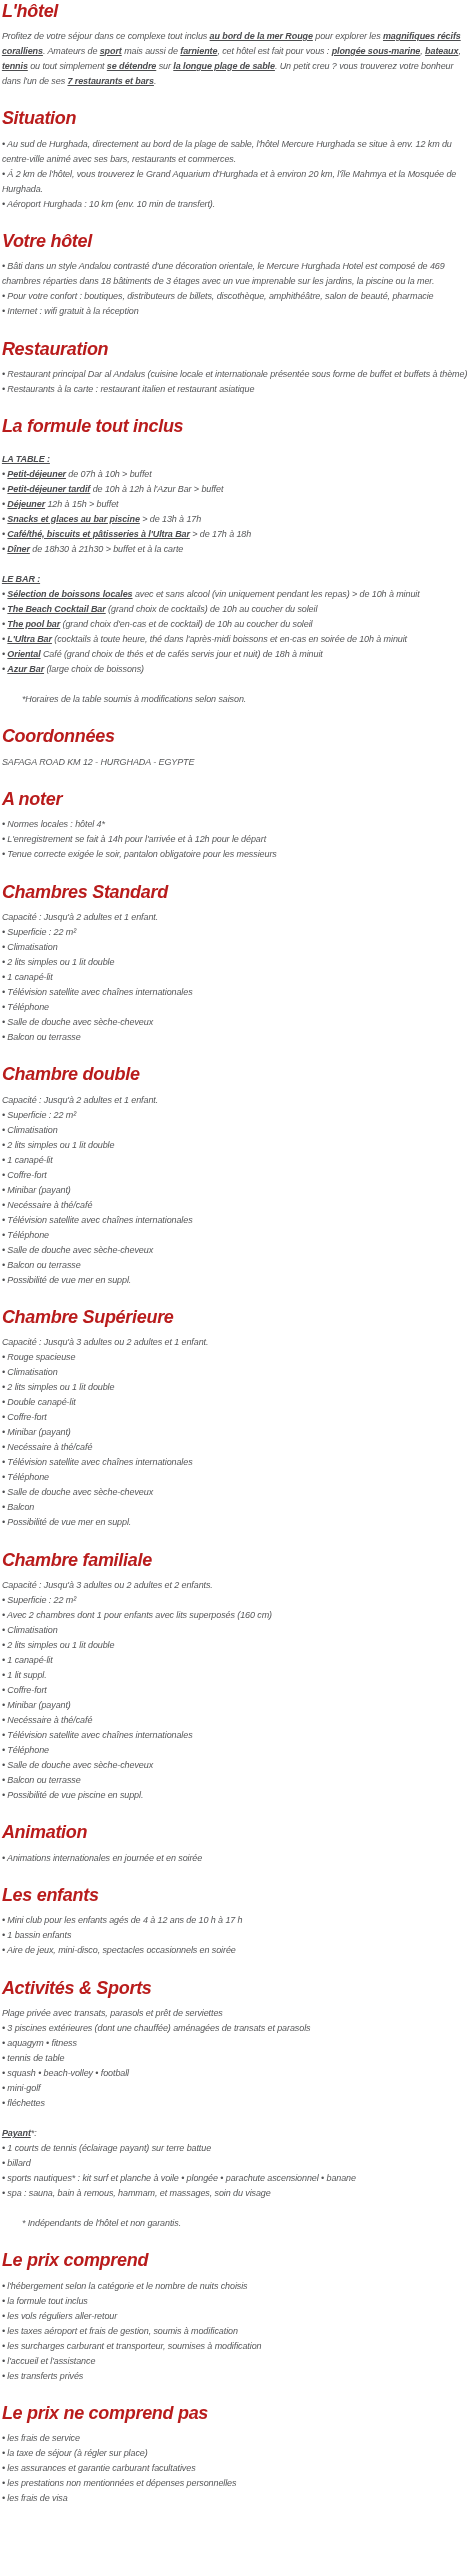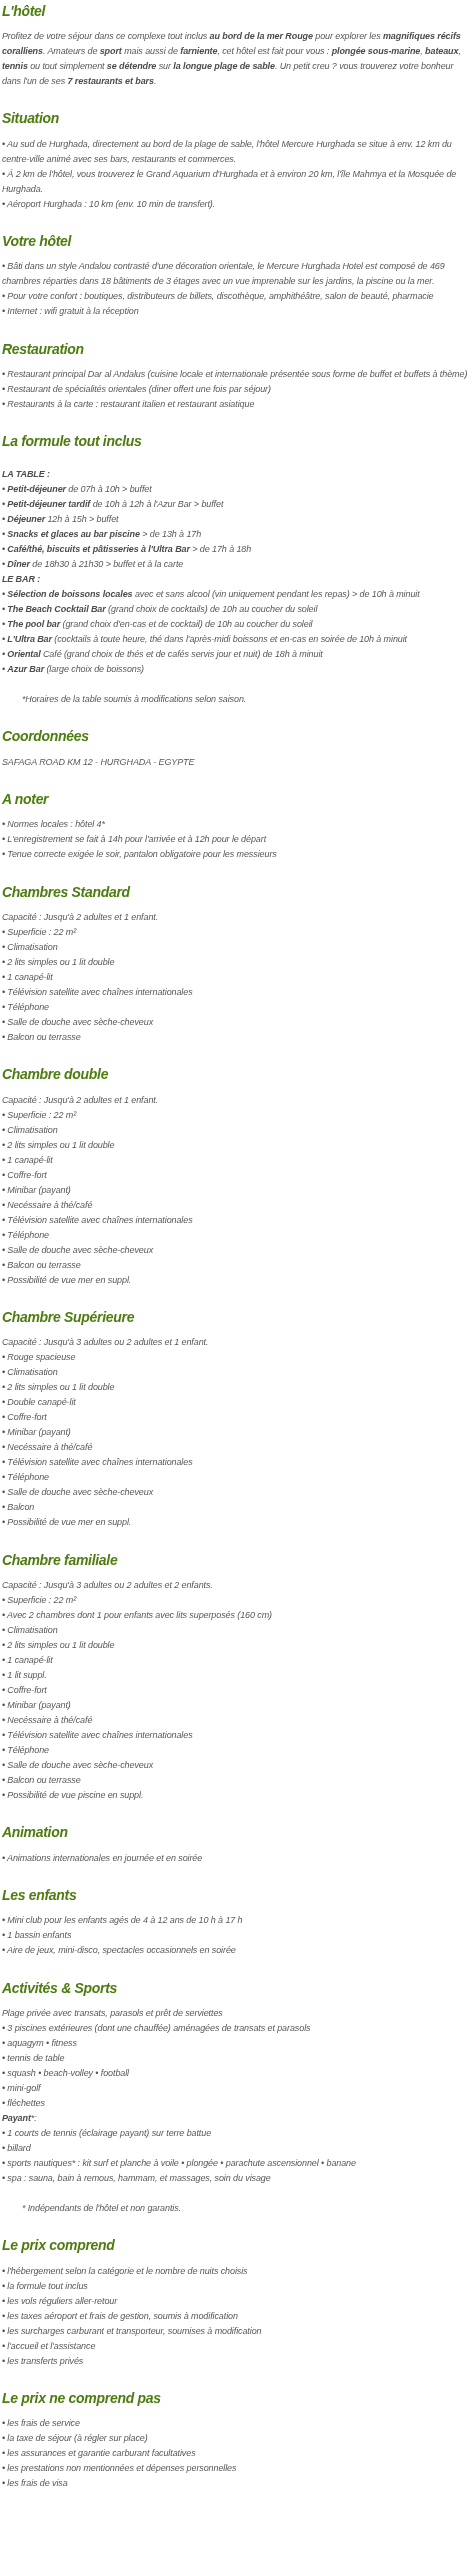--- a/index.html
+++ b/index.html
@@ -11,43 +11,44 @@
     width: 476px;
     font-family: "Liberation Sans", "DejaVu Sans", sans-serif;
     font-style: italic;
     color: #57585a;
   }
   .doc {
     padding: 2.5px 3.8px 10px 1.9px;
     box-sizing: border-box;
   }
   h2 {
-    color: #4d7c0f;
-    font-size: 14px;
+    color: #b91c1c;
+    font-size: 18px;
     line-height: 17.6px;
     font-weight: 700;
     font-style: italic;
     letter-spacing: -0.3px;
     margin: 21.3px 0 8.8px 0;
   }
   h2:first-child {
     margin-top: 0;
   }
   .line {
     font-size: 9px;
     line-height: 15px;
     letter-spacing: -0.1px;
     margin: 0;
   }
   .line b, .lead b {
     font-weight: 700;
     color: #4b4c4f;
+    text-decoration: underline;
   }
   .lead {
-    margin-top: 0;
+    margin-top: 15px;
   }
   h2 + .lead {
     margin-top: 16px;
   }
   .note {
     margin-top: 15px;
     margin-left: 20px;
   }
   .bullet-glyph {
     color: #4b4c4f;
@@ -62,21 +63,20 @@
     <h2>Situation</h2>
     <div class="line"><span class="bullet-glyph">• </span><span>Au sud de Hurghada, directement au bord de la plage de sable, l'hôtel Mercure Hurghada se situe à env. 12 km du centre-ville animé avec ses bars, restaurants et commerces.</span></div>
     <div class="line"><span class="bullet-glyph">• </span><span>Á 2 km de l'hôtel, vous trouverez le Grand Aquarium d'Hurghada et à environ 20 km, l'île Mahmya et la Mosquée de Hurghada.</span></div>
     <div class="line"><span class="bullet-glyph">• </span><span>Aéroport Hurghada :  10 km (env. 10 min de transfert).</span></div>
     <h2>Votre hôtel</h2>
     <div class="line"><span class="bullet-glyph">• </span><span>Bâti dans un style Andalou contrasté d'une décoration orientale, le Mercure Hurghada Hotel est composé de 469 chambres réparties dans 18 bâtiments de 3 étages avec un vue imprenable sur les jardins, la piscine ou la mer.</span></div>
     <div class="line"><span class="bullet-glyph">• </span><span>Pour votre confort : boutiques, distributeurs de billets, discothèque, amphithéâtre, salon de beauté, pharmacie</span></div>
     <div class="line"><span class="bullet-glyph">• </span><span>Internet : wifi gratuit à la réception</span></div>
     <h2>Restauration</h2>
     <div class="line"><span class="bullet-glyph">• </span><span>Restaurant principal Dar al Andalus (cuisine locale et internationale présentée sous forme de buffet et buffets à thème)</span></div>
-    <div class="line"><span class="bullet-glyph">• </span><span>Restaurant de spécialités orientales (diner offert une fois par séjour)</span></div>
     <div class="line"><span class="bullet-glyph">• </span><span>Restaurants à la carte : restaurant italien et restaurant asiatique</span></div>
     <h2>La formule tout inclus</h2>
     <p class="line lead"><b>LA TABLE :</b></p>
     <div class="line"><span class="bullet-glyph">• </span><b>Petit-déjeuner</b><span> de 07h à 10h &gt; buffet</span></div>
     <div class="line"><span class="bullet-glyph">• </span><b>Petit-déjeuner tardif</b><span> de 10h à 12h à l'Azur Bar &gt; buffet</span></div>
     <div class="line"><span class="bullet-glyph">• </span><b>Déjeuner</b><span> 12h à 15h &gt; buffet</span></div>
     <div class="line"><span class="bullet-glyph">• </span><b>Snacks et glaces au bar piscine</b><span> &gt; de 13h à 17h</span></div>
     <div class="line"><span class="bullet-glyph">• </span><b>Café/thé, biscuits et pâtisseries à l'Ultra Bar</b><span> &gt; de 17h à 18h</span></div>
     <div class="line"><span class="bullet-glyph">• </span><b>Dîner</b><span> de 18h30 à 21h30 &gt; buffet et à la carte</span></div>
     <p class="line lead"><b>LE BAR :</b></p>

